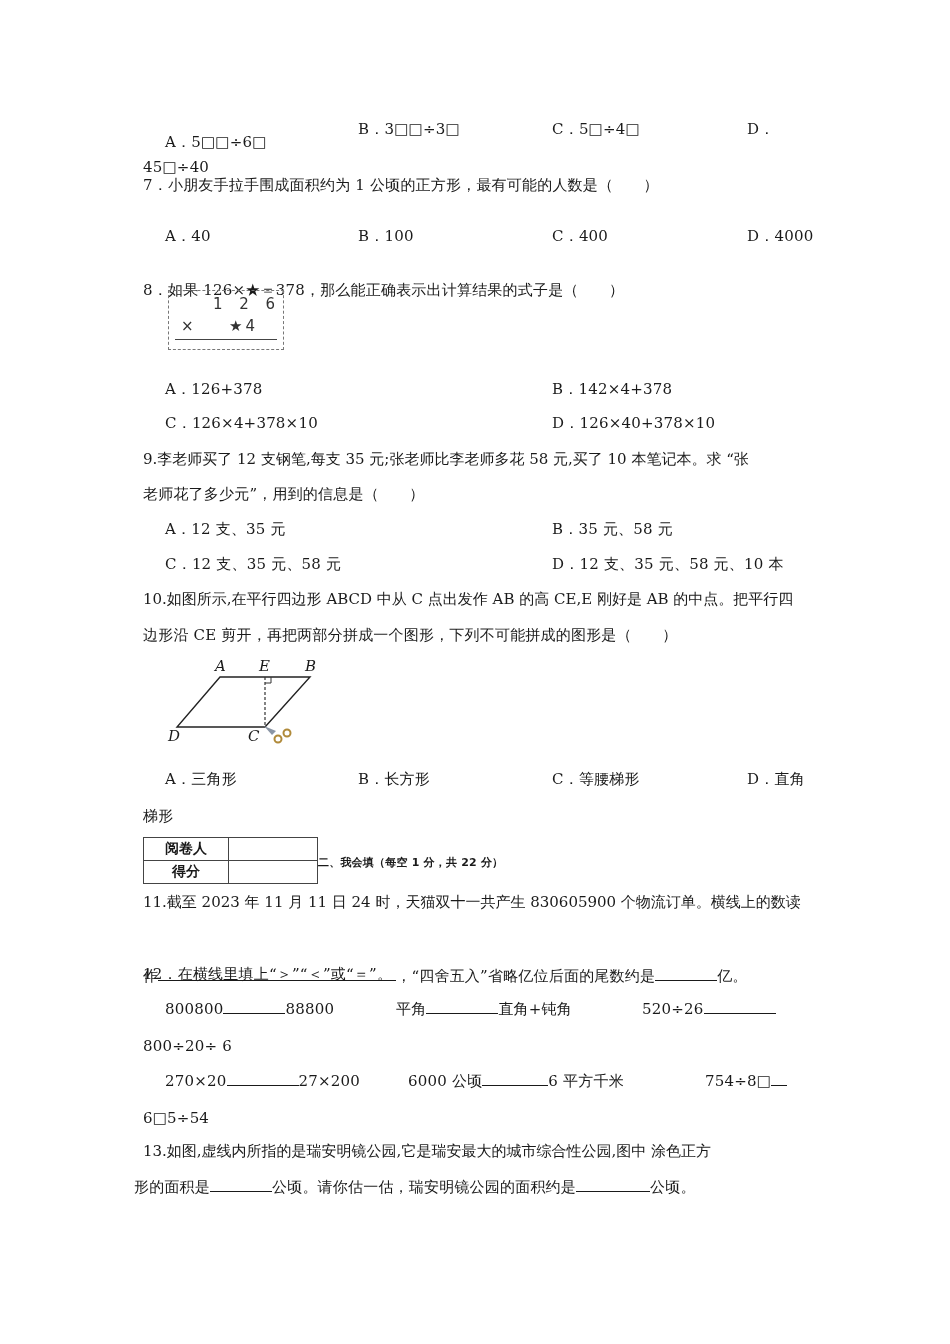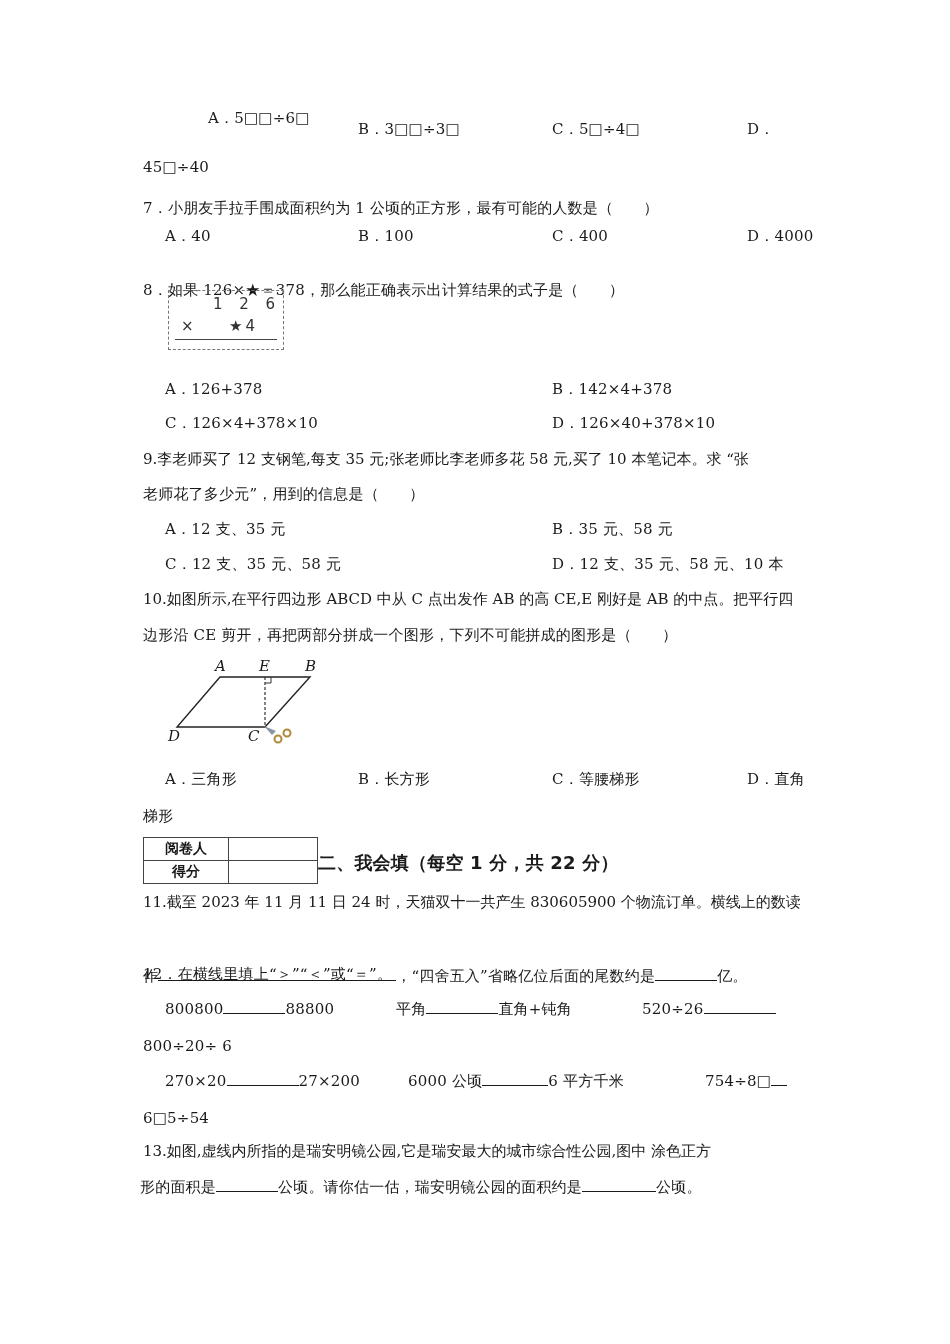--- a/index.html
+++ b/index.html
@@ -26,32 +26,32 @@
   .figure { position: absolute; left: 160px; top: 655px; width: 180px; height: 95px; }
   .score-table {
     position: absolute; left: 143px; top: 837px; border-collapse: collapse;
   }
   .score-table td {
     border: 1px solid #444; height: 22px; padding: 0; font-size: 14px;
     text-align: center; font-weight: bold; font-family: "DejaVu Sans", sans-serif;
   }
   .score-table td.lbl { width: 84px; }
   .score-table td.val { width: 88px; }
-  .section-head { font-weight: bold; font-family: "DejaVu Sans", sans-serif; font-size: 18px; }
+  .section-head { font-weight: bold; font-family: "DejaVu Sans", sans-serif; font-size: 11px; }
 </style>
 </head>
 <body>
 
-<div class="ln" style="left:165px; top:108px;margin-left:43px;">A．5□□÷6□</div>
+<div class="ln" style="left:165px; top:132px;">A．5□□÷6□</div>
 <div class="ln" style="left:358px; top:119px;">B．3□□÷3□</div>
 <div class="ln" style="left:552px; top:119px;">C．5□÷4□</div>
 <div class="ln" style="left:747px; top:119px;">D．</div>
 <div class="ln" style="left:143px; top:157px;">45□÷40</div>
 
-<div class="ln" style="left:143px; top:198px;">7．小朋友手拉手围成面积约为 1 公顷的正方形，最有可能的人数是（　　）</div>
+<div class="ln" style="left:143px; top:175px;">7．小朋友手拉手围成面积约为 1 公顷的正方形，最有可能的人数是（　　）</div>
 <div class="ln" style="left:165px; top:226px;">A．40</div>
 <div class="ln" style="left:358px; top:226px;">B．100</div>
 <div class="ln" style="left:552px; top:226px;">C．400</div>
 <div class="ln" style="left:747px; top:226px;">D．4000</div>
 
 <div class="ln" style="left:143px; top:260px;margin-top:20px;">8．如果 126×★＝378，那么能正确表示出计算结果的式子是（　　）</div>
 <div class="calc-box">
   <span class="row" style="left:44px; top:4px; letter-spacing:6px;">1 2 6</span>
   <span class="row" style="left:12px; top:26px;">×</span>
   <span class="row" style="left:60px; top:26px; letter-spacing:3px;">★4</span>
@@ -133,15 +133,15 @@
 </div>
 <div class="ln" style="left:408px; top:1071px;">
   <span>6000  公顷</span><span class="blank" style="width:66px;"></span><span>6  平方千米</span>
 </div>
 <div class="ln" style="left:705px; top:1071px;">
   <span>754÷8□</span><span class="blank" style="width:16px;"></span>
 </div>
 <div class="ln" style="left:143px; top:1108px;">6□5÷54</div>
 
 <div class="ln" style="left:143px; top:1141px; letter-spacing:0;">13.如图,虚线内所指的是瑞安明镜公园,它是瑞安最大的城市综合性公园,图中  涂色正方</div>
-<div class="ln" style="left:140px; top:1177px;">
+<div class="ln" style="left:134px; top:1177px;">
   <span>形的面积是</span><span class="blank" style="width:62px;"></span><span>公顷。请你估一估，瑞安明镜公园的面积约是</span><span class="blank" style="width:74px;"></span><span>公顷。</span>
 </div>
 
 </body></html>

